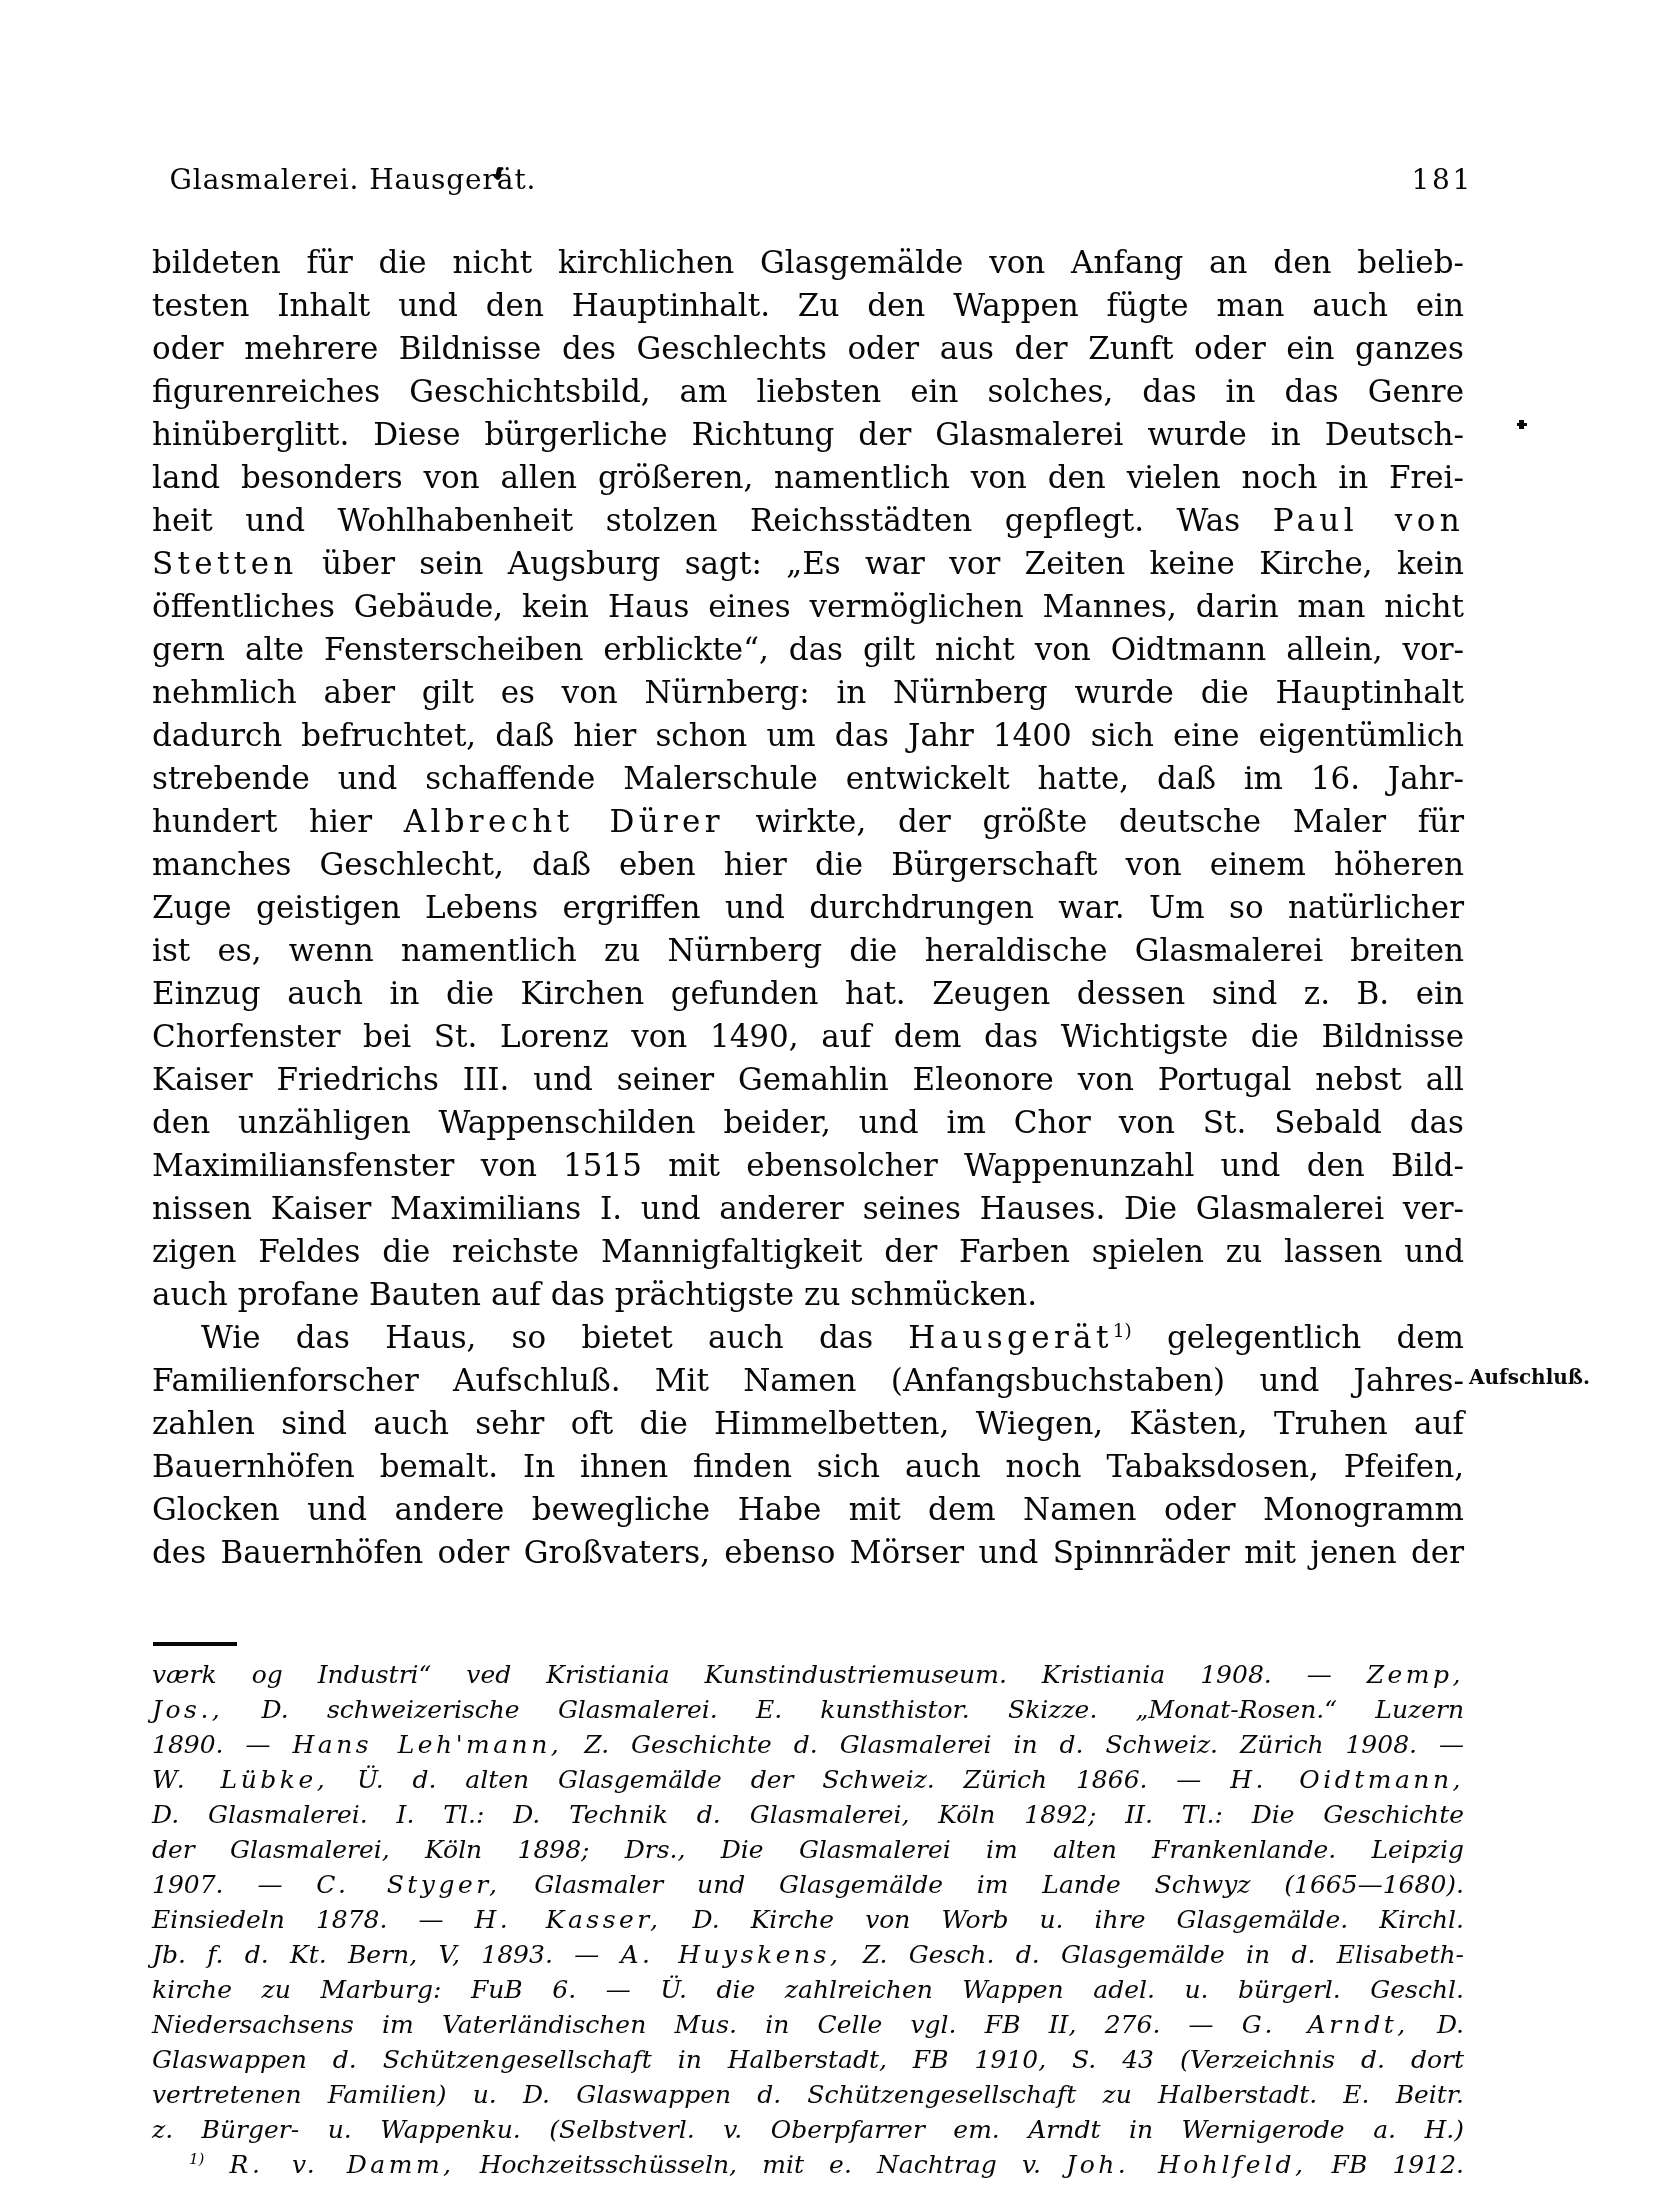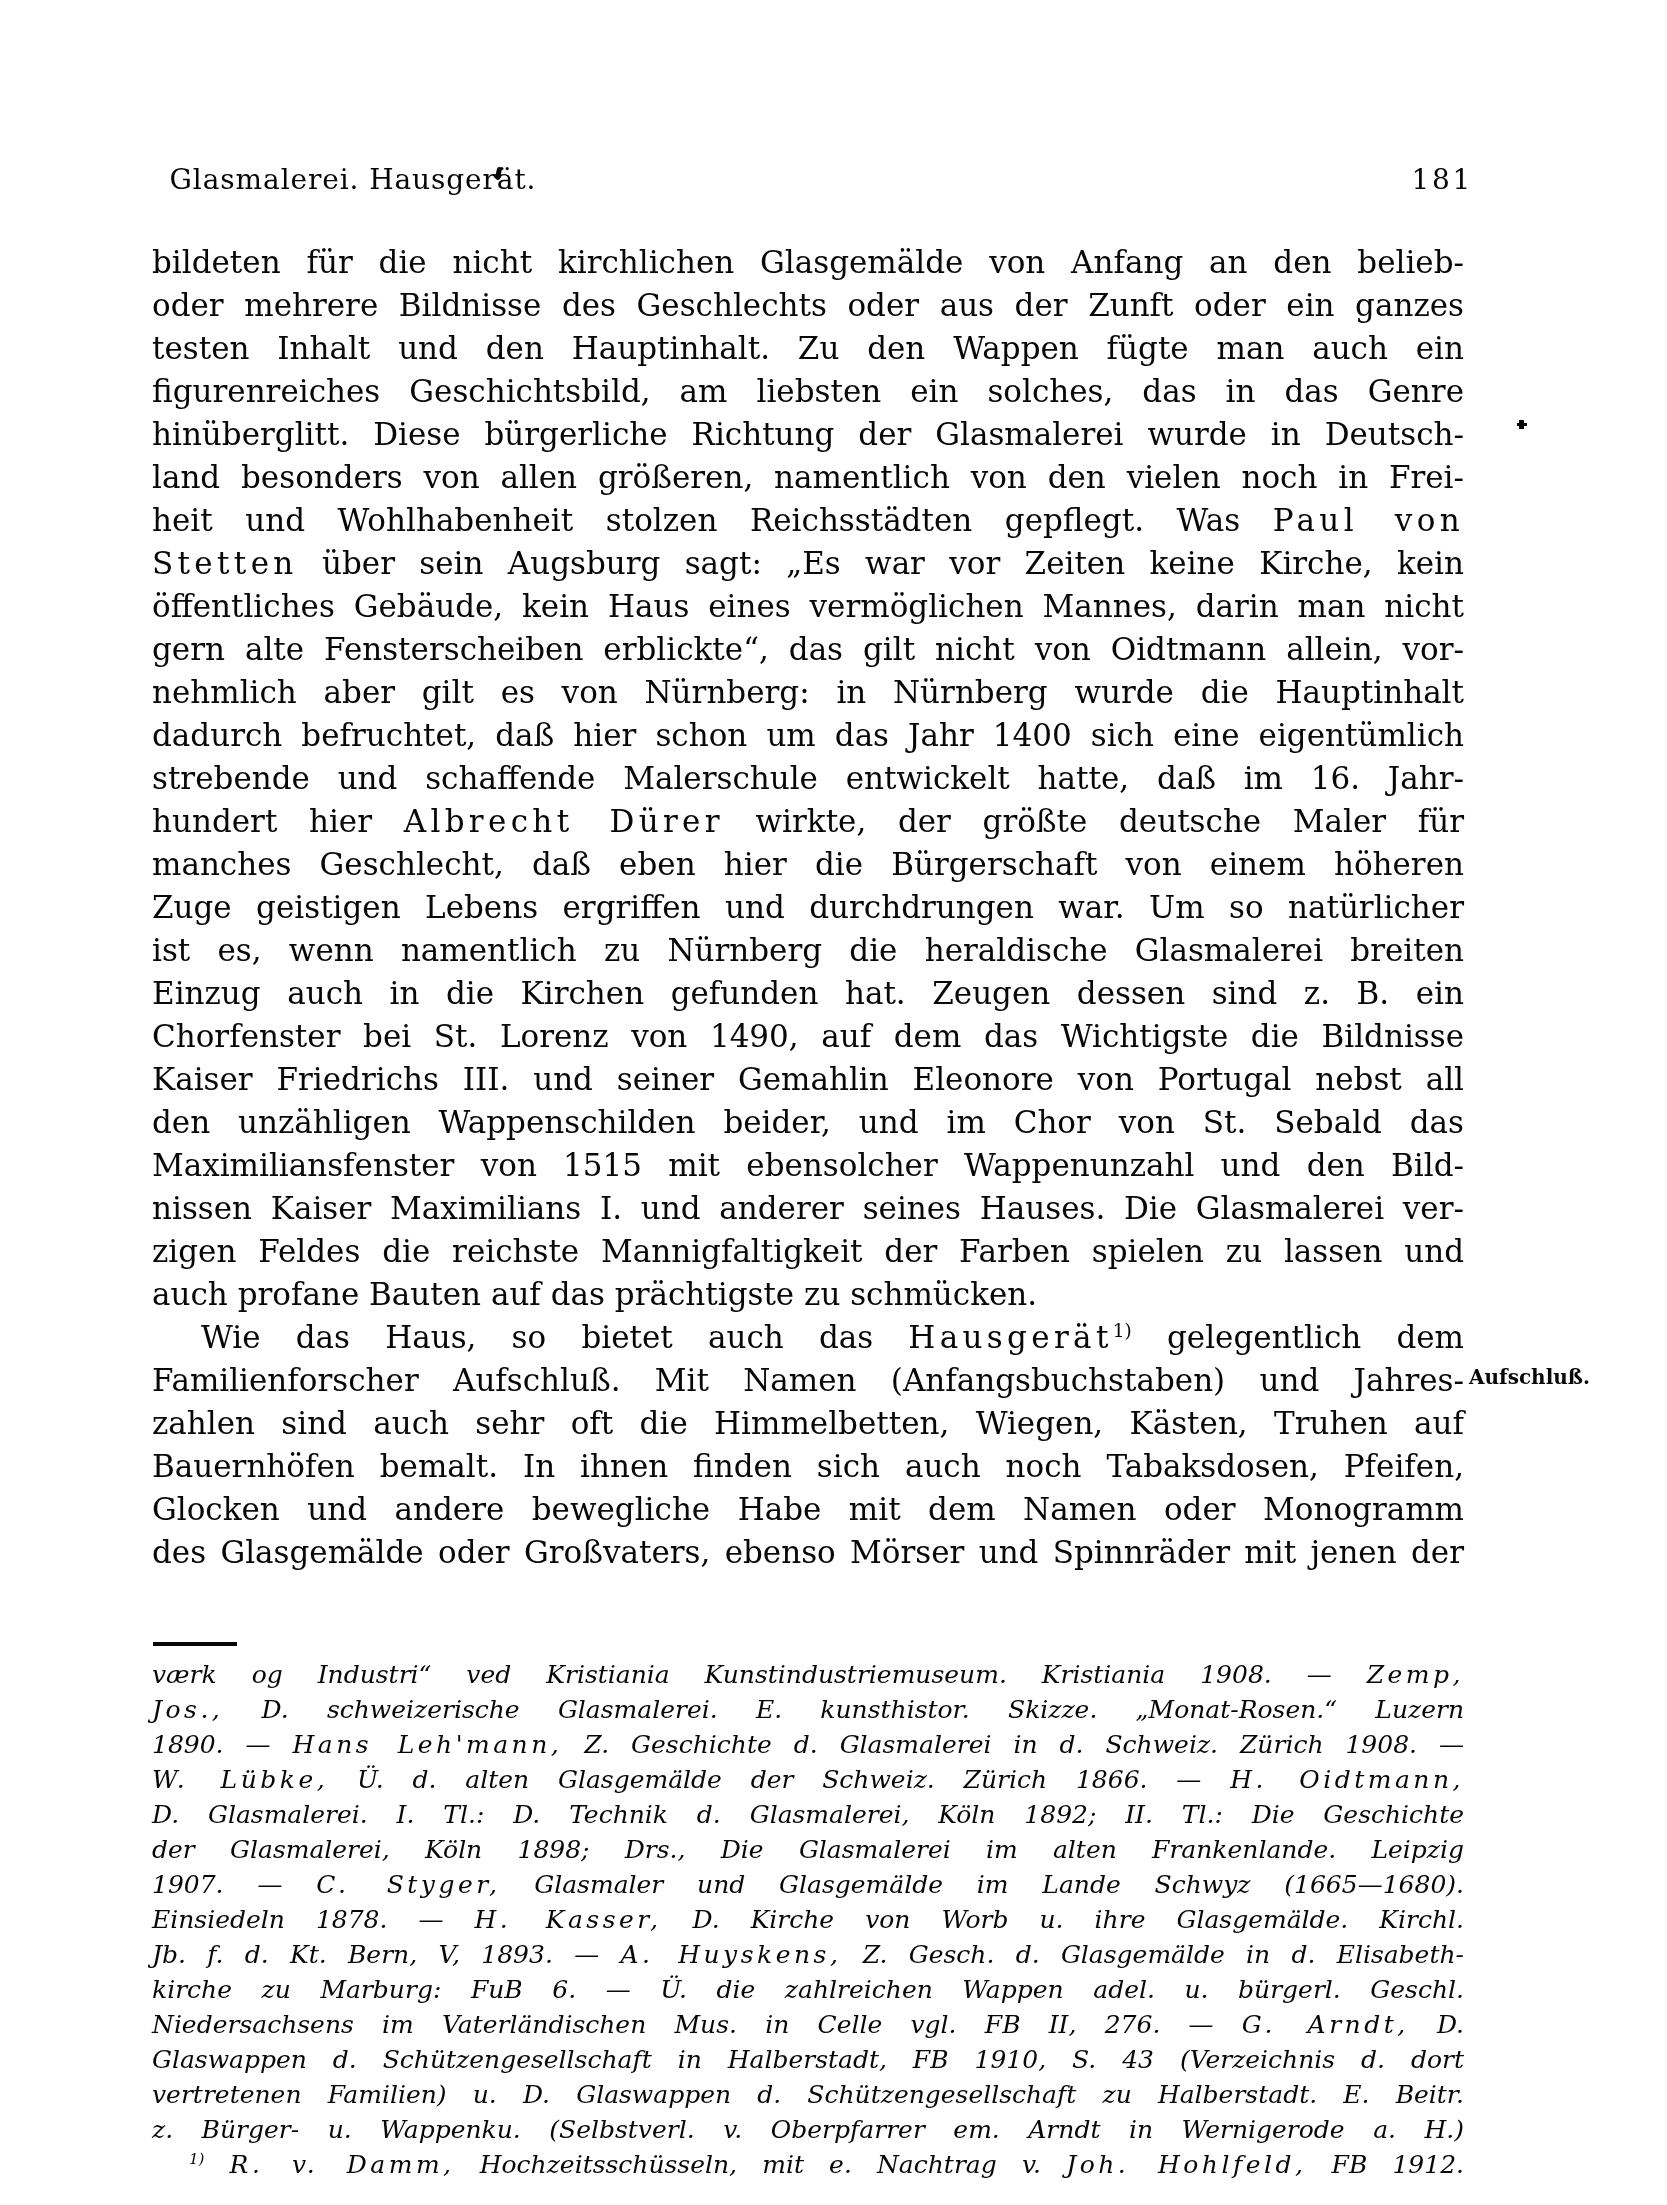--- a/index.html
+++ b/index.html
@@ -133,22 +133,22 @@
   <div class="runhead">
     <span class="title">Glasmalerei. Hausgerät.</span>
     <span class="pagenum">181</span>
   </div>
 
   <span class="speck1"></span>
   <span class="speck2"></span>
 
   <div class="body-block" id="body-block">
       <div class="line">bildeten für die nicht kirchlichen Glasgemälde von Anfang an den belieb-</div>
+      <div class="line">testen Inhalt und den Hauptinhalt.  Zu den Wappen fügte man auch ein</div>
       <div class="line">oder mehrere Bildnisse des Geschlechts oder aus der Zunft oder ein ganzes</div>
-      <div class="line">testen Inhalt und den Hauptinhalt.  Zu den Wappen fügte man auch ein</div>
       <div class="line">figurenreiches Geschichtsbild, am liebsten ein solches, das in das Genre</div>
       <div class="line">hinüberglitt.  Diese bürgerliche Richtung der Glasmalerei wurde in Deutsch-</div>
       <div class="line">land besonders von allen größeren, namentlich von den vielen noch in Frei-</div>
       <div class="line">heit und Wohlhabenheit stolzen Reichsstädten gepflegt.  Was <span class="sperr">Paul von</span></div>
       <div class="line"><span class="sperr">Stetten</span> über sein Augsburg sagt: „Es war vor Zeiten keine Kirche, kein</div>
       <div class="line">öffentliches Gebäude, kein Haus eines vermöglichen Mannes, darin man nicht</div>
       <div class="line">gern alte Fensterscheiben erblickte“, das gilt nicht von Oidtmann allein, vor-</div>
       <div class="line">nehmlich aber gilt es von Nürnberg: in Nürnberg wurde die Hauptinhalt</div>
       <div class="line">dadurch befruchtet, daß hier schon um das Jahr 1400 sich eine eigentümlich</div>
       <div class="line">strebende und schaffende Malerschule entwickelt hatte, daß im 16. Jahr-</div>
@@ -162,21 +162,21 @@
       <div class="line">den unzähligen Wappenschilden beider, und im Chor von St. Sebald das</div>
       <div class="line">Maximiliansfenster von 1515 mit ebensolcher Wappenunzahl und den Bild-</div>
       <div class="line">nissen Kaiser Maximilians I. und anderer seines Hauses.  Die Glasmalerei ver-</div>
       <div class="line">zigen Feldes die reichste Mannigfaltigkeit der Farben spielen zu lassen und</div>
       <div class="line no-just">auch profane Bauten auf das prächtigste zu schmücken.</div>
       <div class="line indent">Wie das Haus, so bietet auch das <span class="sperr">Hausgerät</span><span class="sup">1)</span> gelegentlich dem</div>
       <div class="line">Familienforscher Aufschluß.  Mit Namen (Anfangsbuchstaben) und Jahres-</div>
       <div class="line">zahlen sind auch sehr oft die Himmelbetten, Wiegen, Kästen, Truhen auf</div>
       <div class="line">Bauernhöfen bemalt.  In ihnen finden sich auch noch Tabaksdosen, Pfeifen,</div>
       <div class="line">Glocken und andere bewegliche Habe mit dem Namen oder Monogramm</div>
-      <div class="line">des Glasgemälde oder Großvaters, ebenso Mörser und Spinnräder mit jenen der</div>
+      <div class="line">des Bauernhöfen oder Großvaters, ebenso Mörser und Spinnräder mit jenen der</div>
     </div>
 
   <div class="margin-note">Aufschluß.</div>
 
   <div class="foot-rule"></div>
 
   <div class="footnote-block" id="footnote-block">
       <div class="line">værk og Industri“ ved Kristiania Kunstindustriemuseum.  Kristiania 1908. — <span class="sperr">Zemp,</span></div>
       <div class="line"><span class="sperr">Jos.,</span> D. schweizerische Glasmalerei. E. kunsthistor. Skizze.  „Monat-Rosen.“  Luzern</div>
       <div class="line">1890. — <span class="sperr">Hans Leh'mann,</span> Z. Geschichte d. Glasmalerei in d. Schweiz. Zürich 1908. —</div>

